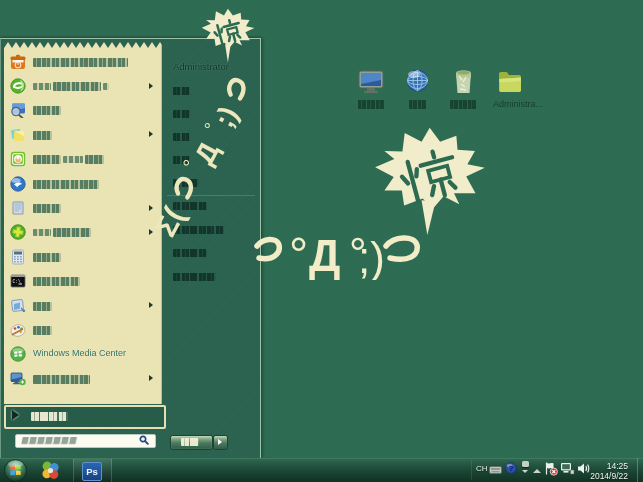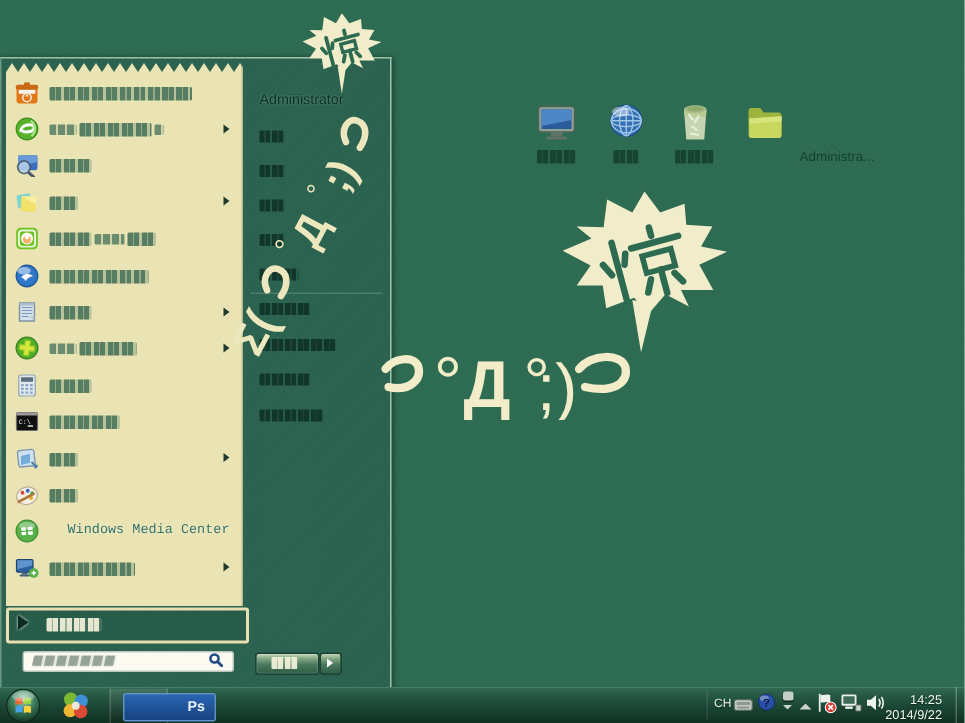--- a/index.html
+++ b/index.html
@@ -54,21 +54,21 @@
     <ellipse cx="9.5" cy="4.6" rx="5.6" ry="1.7" fill="#90a96c"></ellipse>
     <path d="M5,8 L8,12 M12,9 L9,14 M7,16 L11,19 M6,21 L12,22" stroke="#eef2dd" stroke-width="1.4" opacity="0.9"></path>
   </svg>
   <div class="cjkg" style="left:450px;top:100px;width:26px;"></div>
 
   <svg class="abs" style="left:498px;top:70px;" width="24" height="23" viewBox="0 0 24 23">
     <path d="M1,4 Q1,2 3,2 L8,2 Q9.5,2 10,3.5 L11,5 L21,5 Q23,5 23,7 L23,20 Q23,22 21,22 L3,22 Q1,22 1,20 Z" fill="#9db33c"></path>
     <path d="M1.5,9 L23,7.5 L23,20 Q23,22 21,22 L3,22 Q1.5,22 1.5,20 Z" fill="#c8d75e"></path>
     <path d="M1.5,9 L23,7.5 L23,11 L1.5,12.5 Z" fill="#d6e47b"></path>
   </svg>
-  <div class="abs" style="left:488px;top:99px;width:55px;font-size:9px;color:#16402f;text-align:left;margin-left:45px;">Administra...</div>
+  <div class="abs" style="left:488px;top:99px;width:55px;font-size:9px;color:#16402f;text-align:right;">Administra...</div>
 </div>
 
 <div id="art" style="position:absolute;left:0;top:0;z-index:5;">
 
   <svg class="abs" style="left:374px;top:126px;" width="116" height="116" viewBox="0 0 200 200">
     <g fill="#f1ecc9">
     <path d="M82,128 L106,130 L92,188 Z"></path>
     <polygon points="96,3 114,27 142,17 144,41 174,43 161,66 191,72 159,87 175,116 138,116 147,135 120,121 101,143 84,125 52,137 48,111 18,111 34,88 2,71 35,57 18,43 49,44 53,12 82,27"></polygon>
     </g>
     <g transform="rotate(-15 100 87)" stroke="#2c6b52" stroke-width="7.5" stroke-linecap="round" fill="none">
@@ -245,21 +245,21 @@
           <circle cx="8" cy="8" r="7.3" fill="#57b048"></circle>
           <circle cx="8" cy="8" r="7.3" fill="none" stroke="#3a8a2e" stroke-width="0.7"></circle>
           <ellipse cx="8" cy="4.5" rx="5.5" ry="2.5" fill="rgba(255,255,255,0.35)"></ellipse>
           <g fill="#fff" transform="rotate(-4 8 8)">
             <path d="M4.2,5.8 C5.2,5.2 6.4,5.2 7.4,5.7 L7.4,7.6 L4.2,7.6 Z"></path>
             <path d="M8.6,5.6 C9.7,5.1 10.8,5.1 11.8,5.6 L11.8,7.6 L8.6,7.6 Z"></path>
             <path d="M4.2,8.4 L7.4,8.4 L7.4,10.3 C6.4,10.8 5.2,10.8 4.2,10.2 Z"></path>
             <path d="M8.6,8.4 L11.8,8.4 L11.8,10.4 C10.8,10.9 9.7,10.9 8.6,10.4 Z"></path>
           </g>
         </svg></div>
-<div class="abs" style="left:44px;top:309.4px;font-size:9px;color:#33705f;text-shadow:0 0 1px rgba(255,255,252,0.8);font-family:Liberation Mono, monospace;">Windows Media Center</div>
+<div class="abs" style="left:32px;top:309.4px;font-size:9px;color:#33705f;text-shadow:0 0 1px rgba(255,255,252,0.8);">Windows Media Center</div>
 <div class="abs" style="left:9px;top:331.8px;width:16px;height:16px;" id="mi13"><svg width="16" height="16" viewBox="0 0 16 16">
           <rect x="1" y="2" width="11" height="8.5" rx="1" fill="#2c5f9e" stroke="#1d4470" stroke-width="0.8"></rect>
           <path d="M1.5,2.5 L11.5,2.5 L11.5,6 L1.5,8.5 Z" fill="#5e93cc"></path>
           <rect x="4.5" y="10.5" width="4" height="1.5" fill="#44617c"></rect>
           <rect x="3" y="12" width="7" height="1.3" rx="0.6" fill="#44617c"></rect>
           <circle cx="12.5" cy="11" r="3.2" fill="#57b048"></circle>
           <path d="M11,11 L14,11 M12.5,9.5 L12.5,12.5" stroke="#fff" stroke-width="1"></path>
         </svg></div>
 <div class="cjk" style="left:32px;top:335.8px;width:57px;"></div>
 <div class="abs" style="left:148px;top:336.3px;width:0;height:0;border-left:4px solid #1d3a2e;border-top:3.5px solid transparent;border-bottom:3.5px solid transparent;"></div>
@@ -316,21 +316,21 @@
 
   <svg class="abs" style="left:41px;top:3px;" width="19" height="19" viewBox="0 0 19 19">
     <circle cx="6.2" cy="5.2" r="4.6" fill="#7cb832"></circle>
     <circle cx="13.2" cy="6.4" r="4.4" fill="#3f8fd6"></circle>
     <circle cx="5.8" cy="12.8" r="4.4" fill="#f2b630"></circle>
     <circle cx="12.8" cy="13.4" r="4.5" fill="#d84a33"></circle>
     <circle cx="9.5" cy="9.5" r="2.6" fill="#ece8dc"></circle>
   </svg>
 
   <div class="abs" style="left:73px;top:1px;width:37px;height:23px;background:linear-gradient(rgba(255,255,255,0.10),rgba(0,0,0,0.12));border-left:1px solid rgba(255,255,255,0.17);border-right:1px solid rgba(255,255,255,0.17);"></div>
-  <div class="abs" style="left:82px;top:4px;width:18px;height:17px;background:linear-gradient(#2a66b4,#17427f);border:1px solid #5d92cc;border-radius:2px;color:#eaf3ff;font-size:9.5px;font-weight:bold;line-height:17px;padding-left:42px;">Ps</div>
+  <div class="abs" style="left:82px;top:4px;width:18px;height:17px;background:linear-gradient(#2a66b4,#17427f);border:1px solid #5d92cc;border-radius:2px;color:#eaf3ff;font-size:9.5px;font-weight:bold;text-align:center;line-height:17px;">Ps</div>
 
   <div class="abs" style="left:471px;top:2px;width:1px;height:20px;background:rgba(255,255,255,0.10);"></div>
       <div class="abs" style="left:476px;top:6px;font-size:8px;font-weight:normal;color:#e8f2ea;text-shadow:0 1px 1px #0a271c;">CH</div>
   <svg class="abs" style="left:489px;top:7px;" width="13" height="10" viewBox="0 0 13 10">
     <rect x="0.5" y="1.5" width="12" height="7" rx="1.5" fill="#c2c9c1" stroke="#5d6b60" stroke-width="0.8"></rect>
     <rect x="2" y="3" width="9" height="2" fill="#8d988f"></rect>
         <rect x="2.5" y="6" width="8" height="1.4" fill="#8d988f"></rect>
   </svg>
   <svg class="abs" style="left:505px;top:4px;" width="12" height="12" viewBox="0 0 12 12">
     <circle cx="6" cy="6" r="5.4" fill="#2a4fa8" stroke="#122a66" stroke-width="0.6"></circle>

